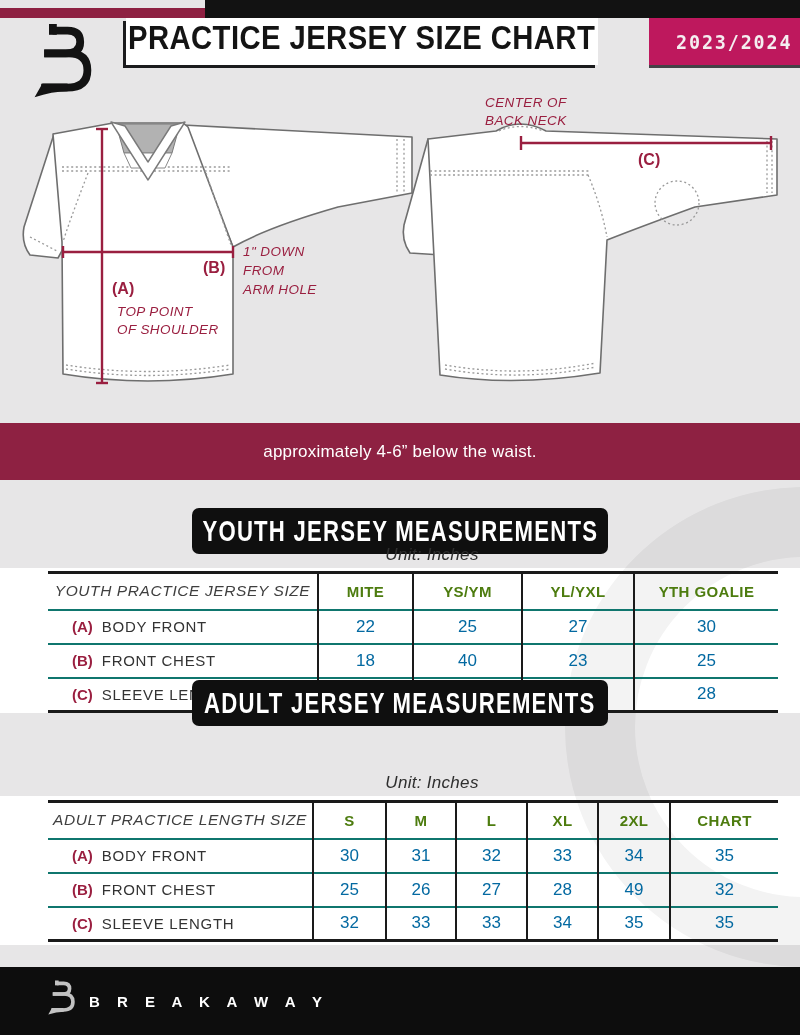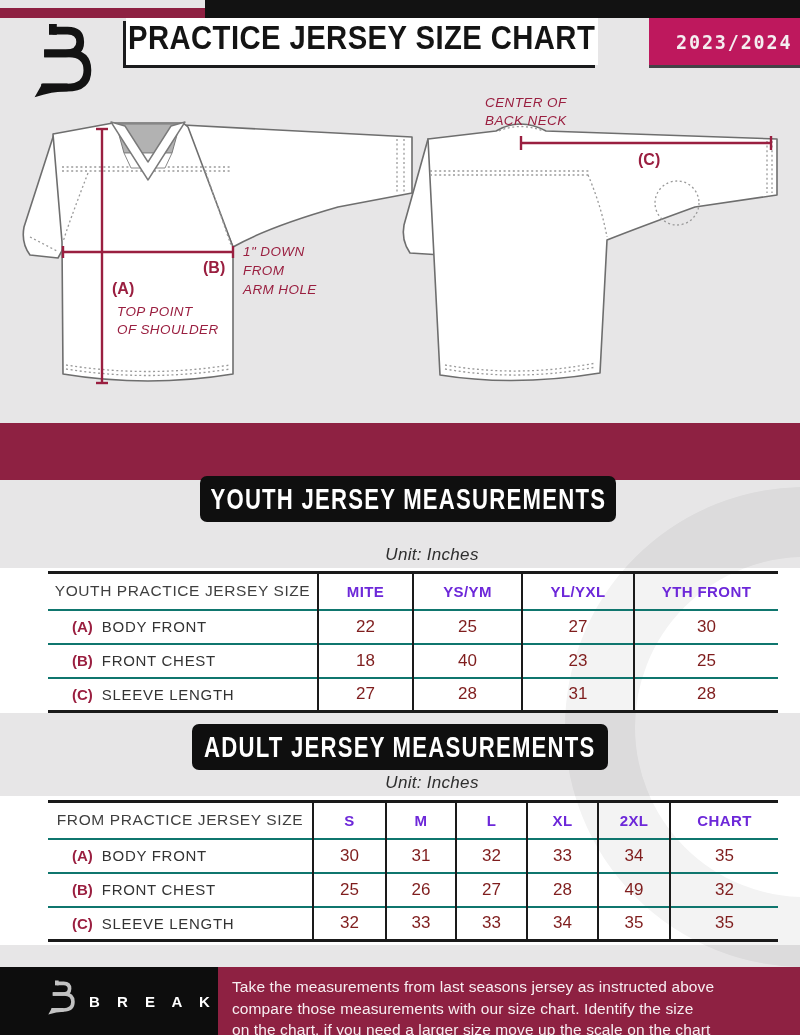--- a/index.html
+++ b/index.html
@@ -50,40 +50,40 @@
     border:70px solid rgba(25,25,25,.05);box-sizing:border-box;z-index:1;
   }
   .badge{
     position:absolute;left:192px;width:416px;height:46px;background:#0f0f0f;border-radius:7px;
     display:flex;align-items:center;justify-content:center;z-index:2;
   }
   .badge .t{
     color:#ffffff;font-weight:bold;font-size:27px;letter-spacing:1.5px;white-space:nowrap;
     display:inline-block;transform:scale(.82,1.08);
   }
-  .badge-youth{top:476px;margin-left:8px;}
-  .badge-adult{top:724px;}
+  .badge-youth{top:508px;}
+  .badge-adult{top:680px;}
   .unit{
     position:absolute;left:0;width:800px;text-align:center;z-index:2;
     font-style:italic;font-size:17px;font-weight:500;color:#2e2e2e;letter-spacing:.3px;padding-left:32px;
   }
   .unit-youth{top:545px;}
   .unit-adult{top:773px;}
   
   table.size{position:absolute;left:48px;width:730px;border-collapse:collapse;table-layout:fixed;z-index:2;}
   .t-youth{top:571px;}
   .t-adult{top:800px;}
   table.size tr{border-top:2px solid #0f766e;}
   table.size tr:first-child{border-top:3px solid #1a1a1a;height:37px;}
   table.size tr:last-child{border-bottom:3px solid #1a1a1a;}
   table.size tr + tr{height:34px;}
   table.size th + th, table.size td + td{border-left:2px solid #1a1a1a;}
-  table.size th{font-size:15px;font-weight:600;color:#6d28d9;letter-spacing:.4px;text-align:center;padding:0;}
-  table.size th.sizecol{font-weight:500;color:#3f3f3f;font-size:15.5px;letter-spacing:.6px;}
-  table.size td{text-align:center;font-size:17px;color:#7f1d1d;padding:0;}
+  table.size th{font-size:15px;font-weight:600;color:#4d7c0f;letter-spacing:.4px;text-align:center;padding:0;}
+  table.size th.sizecol{font-weight:500;color:#3f3f3f;font-size:15.5px;letter-spacing:.6px;font-style:italic;}
+  table.size td{text-align:center;font-size:17px;color:#0369a1;padding:0;}
   table.size td.label{text-align:left;padding-left:24px;font-size:15px;color:#333333;letter-spacing:.7px;}
   table.size td.label .tag{color:#9a1f40;font-weight:bold;margin-right:9px;letter-spacing:0;}
   
   .footer-black{position:absolute;left:0;top:967px;width:800px;height:68px;background:#0d0d0d;z-index:3;}
   .footer-maroon{
     position:absolute;left:218px;top:967px;width:582px;height:68px;background:#8e2142;z-index:4;
     box-sizing:border-box;padding:9px 14px 0 14px;
     color:#f6edf0;font-size:15.5px;line-height:21.5px;letter-spacing:.1px;
   }
   .brand{
@@ -185,20 +185,21 @@
       <path d="M 121 68 L 371 68"></path>
         <path d="M 121 61 L 121 75"></path>
         <path d="M 371 61 L 371 75"></path>
     </g>
     <text class="jtag" x="238" y="90">(C)</text>
     <text class="jtxt" x="85" y="32">CENTER OF</text>
     <text class="jtxt" x="85" y="50">BACK NECK</text>
   </svg>
 
   <div class="note-banner">
+    <div>approximately 4-6” below the waist.</div>
   </div>
 
   <div class="white-strip ws1"></div>
   <div class="white-strip ws2"></div>
   <div class="watermark-ring"></div>
 
   <div class="badge badge-youth">
     <span class="t">YOUTH JERSEY MEASUREMENTS</span>
   </div>
   <div class="unit unit-youth">Unit: Inches</div>
@@ -210,21 +211,21 @@
         <col style="width:109px">
         <col style="width:112px">
         <col style="width:144px">
       </colgroup>
     <tbody>
         <tr>
       <th class="sizecol">YOUTH PRACTICE JERSEY SIZE</th>
       <th>MITE</th>
       <th>YS/YM</th>
       <th>YL/YXL</th>
-      <th>YTH FRONT</th>
+      <th>YTH GOALIE</th>
     </tr>
     <tr>
       <td class="label"><span class="tag">(A)</span><span>BODY FRONT</span></td>
       <td>22</td>
       <td>25</td>
       <td>27</td>
       <td>30</td>
     </tr>
     <tr>
       <td class="label"><span class="tag">(B)</span><span>FRONT CHEST</span></td>
@@ -253,21 +254,21 @@
         <col style="width:265px">
         <col style="width:73px">
         <col style="width:70px">
         <col style="width:71px">
         <col style="width:71px">
         <col style="width:72px">
         <col style="width:108px">
       </colgroup>
     <tbody>
         <tr>
-      <th class="sizecol">FROM PRACTICE JERSEY SIZE</th>
+      <th class="sizecol">ADULT PRACTICE LENGTH SIZE</th>
       <th>S</th>
       <th>M</th>
       <th>L</th>
       <th>XL</th>
       <th>2XL</th>
       <th>CHART</th>
     </tr>
     <tr>
       <td class="label"><span class="tag">(A)</span><span>BODY FRONT</span></td>
       <td>30</td>
@@ -296,19 +297,14 @@
       <td>35</td>
     </tr>
   </tbody>
     </table>
 
   <div class="footer-black"></div>
   <svg class="logo-footer" viewBox="0 0 100 130">
       <use href="#bw-logo"></use>
     </svg>
   <div class="brand">B R E A K A W A Y</div>
-  <div class="footer-maroon">
-    <div>Take the measurements from last seasons jersey as instructed above</div>
-    <div>compare those measurements  with our size chart. Identify the size</div>
-    <div>on the chart, if you need a larger size move up the scale on the chart</div>
-  </div>
 
 </div>
 
 </body></html>

